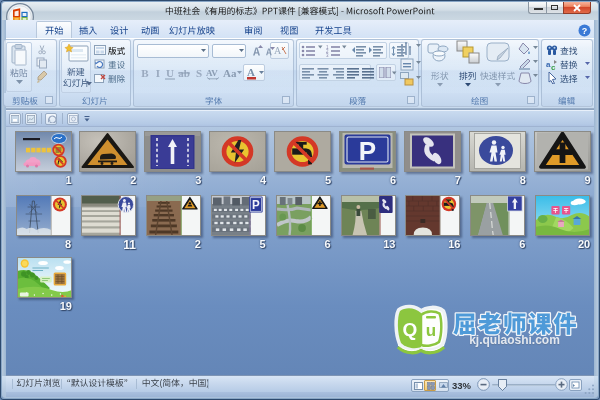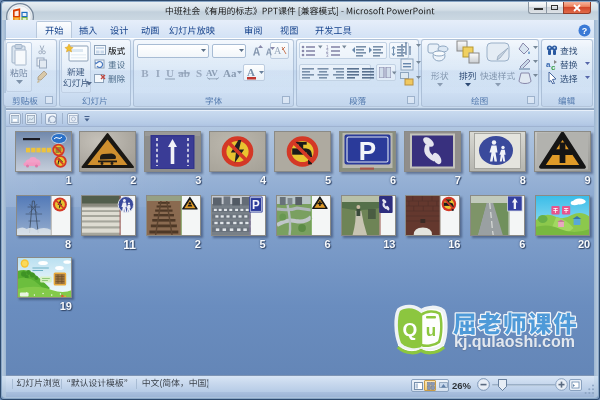--- a/index.html
+++ b/index.html
@@ -945,21 +945,21 @@
 <path d="M28 12 C33 7.5 42 7.5 46.5 10.5 C49 17 49 31 46 39 C41 43 33 43.5 28 42 Z" fill="none" stroke="#8cc63f" stroke-width="2.5"></path>
 <path d="M5 44 C14 52 24 50 28 47 C32 50 42 52 51 44" fill="none" stroke="#8cc63f" stroke-width="3.5"></path>
 <path d="M5 44 C14 52 24 50 28 47 C32 50 42 52 51 44" fill="none" stroke="#fff" stroke-width="1" transform="translate(0,-2)"></path>
 <text x="17" y="33" font-size="19" font-weight="bold" font-family="Liberation Sans" fill="#fff" text-anchor="middle">Q</text>
 <text x="38" y="33" font-size="17" font-weight="bold" font-family="Liberation Sans" fill="#8cc63f" text-anchor="middle">u</text>
 <rect x="33" y="13" width="10" height="2.5" rx="1" fill="#8cc63f"></rect>
 </svg>
     <svg class="abs" style="left:450px;top:307px" width="136" height="32" viewBox="0 0 136 32">
       <path transform="translate(3,25.5) scale(0.985)" d="M2.9 -19.3V-12.3C2.9 -8.5 2.8 -3.1 0.4 0.5C1.3 0.8 2.8 1.7 3.5 2.3C6.0 -1.6 6.4 -7.9 6.4 -12.1H21.6V-19.3ZM6.4 -16.3H18.1V-15.0H6.4ZM7.6 -11.1V-5.2H12.6V-1.4H10.2V-4.6H6.9V2.2H10.2V1.5H18.6V2.2H22.0V-4.6H18.6V-1.4H16.0V-5.2H21.2V-11.1H17.9V-7.9H16.0V-11.6H12.6V-7.9H10.7V-11.1Z M44.3 -19.4C43.6 -18.3 42.8 -17.2 41.9 -16.2V-17.7H37.2V-20.3H33.6V-17.7H28.6V-14.5H33.6V-12.7H26.4V-9.5H34.2C31.5 -7.8 28.7 -6.4 25.6 -5.4C26.3 -4.6 27.5 -3.2 28.0 -2.4C29.5 -3.0 30.9 -3.6 32.3 -4.4V-2.2C32.3 1.0 33.4 1.9 37.5 1.9C38.4 1.9 41.7 1.9 42.6 1.9C45.9 1.9 47.0 1.0 47.4 -2.7C46.5 -2.9 45.0 -3.4 44.2 -3.9C44.0 -1.6 43.7 -1.2 42.3 -1.2C41.4 -1.2 38.6 -1.2 37.8 -1.2C36.1 -1.2 35.9 -1.3 35.9 -2.2V-3.1C39.2 -3.8 42.9 -4.7 45.9 -5.8L43.0 -8.4C41.2 -7.5 38.6 -6.7 35.9 -6.0V-6.5C37.3 -7.4 38.6 -8.4 39.9 -9.5H48.2V-12.7H43.4C44.9 -14.3 46.3 -16.0 47.5 -17.9ZM37.2 -12.7V-14.5H40.4C39.8 -13.9 39.1 -13.3 38.5 -12.7Z M56.3 -20.3V-10.9C56.3 -6.8 55.9 -2.9 52.6 -0.1C53.3 0.4 54.6 1.5 55.2 2.2C59.0 -1.1 59.4 -6.0 59.4 -10.8V-20.3ZM52.2 -17.6V-5.9H55.3V-17.6ZM60.4 -14.5V-1.2H63.5V-11.4H65.1V2.2H68.3V-11.4H70.1V-4.5C70.1 -4.2 70.0 -4.1 69.8 -4.1C69.6 -4.1 69.0 -4.1 68.5 -4.2C68.9 -3.4 69.3 -2.1 69.4 -1.2C70.6 -1.2 71.5 -1.3 72.3 -1.8C73.1 -2.3 73.2 -3.1 73.2 -4.4V-14.5H68.3V-16.2H73.6V-19.3H59.9V-16.2H65.1V-14.5Z M77.8 -18.2C79.0 -16.9 80.6 -15.2 81.3 -14.0L83.8 -16.3C83.0 -17.4 81.3 -19.0 80.1 -20.2ZM85.4 -19.4V-9.4H90.3V-8.4H84.4V-5.6L84.2 -6.0L82.8 -4.7V-13.1H76.9V-10.0H79.5V-3.5C79.5 -2.0 78.6 -0.7 77.9 -0.1C78.5 0.3 79.6 1.4 80.0 2.0C80.4 1.4 81.2 0.7 85.5 -3.2C85.2 -3.7 84.8 -4.5 84.5 -5.3H88.8C87.5 -3.6 85.6 -2.0 83.7 -1.1C84.4 -0.5 85.4 0.8 85.9 1.5C87.5 0.5 89.0 -1.0 90.3 -2.8V2.2H93.7V-2.8C94.8 -1.1 96.1 0.4 97.5 1.4C98.0 0.5 99.1 -0.7 99.9 -1.3C98.2 -2.2 96.4 -3.7 95.1 -5.3H99.2V-8.4H93.7V-9.4H98.3V-19.4ZM88.5 -13.1H90.4V-12.1H88.5ZM93.5 -13.1H95.1V-12.1H93.5ZM88.5 -16.7H90.4V-15.7H88.5ZM93.5 -16.7H95.1V-15.7H93.5Z M109.1 -9.0V-5.6H115.4V2.2H118.9V-5.6H124.8V-9.0H118.9V-12.5H123.6V-15.9H118.9V-20.0H115.4V-15.9H114.1C114.3 -16.7 114.5 -17.5 114.7 -18.3L111.3 -19.0C110.8 -16.2 109.8 -13.1 108.6 -11.3C109.4 -11.0 110.9 -10.2 111.6 -9.7C112.0 -10.5 112.5 -11.4 112.9 -12.5H115.4V-9.0ZM107.0 -20.3C105.9 -17.0 103.9 -13.7 101.9 -11.6C102.4 -10.8 103.4 -8.8 103.7 -8.0C104.0 -8.3 104.4 -8.7 104.7 -9.2V2.2H108.0V-14.2C108.9 -15.8 109.7 -17.6 110.3 -19.2Z" fill="#4e9ad8" stroke="#f0f4f8" stroke-width="2.6" paint-order="stroke" stroke-linejoin="round"></path>
     </svg>
-    <div class="abs" style="left:452px;top:333px;width:125px;text-align:center;font-size:16px;font-weight:bold;color:#e2e7ee;text-shadow:0 1px 1px rgba(90,110,140,.6)">kj.qulaoshi.com</div>
+    <div class="abs" style="left:452px;top:333px;width:125px;text-align:center;font-size:12px;font-weight:bold;color:#e2e7ee;text-shadow:0 1px 1px rgba(90,110,140,.6)">kj.qulaoshi.com</div>
 <div class="abs" style="left:6px;top:375px;width:588px;height:1px;background:#7e94b4"></div>
 <div class="abs" style="left:6px;top:376px;width:588px;height:16px;background:linear-gradient(#d8e5f5,#c5d6ec 55%,#b6cbe6)"></div>
 <div class="abs" style="left:6px;top:392px;width:588px;height:5px;background:linear-gradient(#aac0de,#9cb4d6)"></div>
 <svg style="position:absolute;left:16.0px;top:376.4px;" width="45" height="13" viewBox="0 -10.4 45 13.3">
       <path d="M3.9 -6.8V-6.2H7.6C7.5 -2.0 7.4 -0.4 7.1 -0.1C7.0 0.0 6.9 0.1 6.7 0.1C6.5 0.1 6.0 0.1 5.4 0.0C5.5 0.2 5.6 0.5 5.6 0.7C6.1 0.7 6.7 0.7 7.0 0.7C7.3 0.7 7.5 0.6 7.7 0.3C8.1 -0.2 8.2 -1.8 8.3 -6.5C8.3 -6.6 8.3 -6.8 8.3 -6.8ZM3.4 -5.5C3.2 -5.0 2.9 -4.3 2.5 -3.7C2.3 -3.9 2.0 -4.3 1.7 -4.6C2.1 -5.3 2.6 -6.4 3.0 -7.3L2.2 -7.5C2.0 -6.7 1.6 -5.8 1.2 -5.0L0.8 -5.4L0.4 -4.9C1.0 -4.3 1.8 -3.6 2.2 -3.0C1.8 -2.3 1.3 -1.5 1.0 -1.0L0.3 -0.9L0.4 -0.2C1.4 -0.4 2.8 -0.5 4.1 -0.7C4.2 -0.4 4.3 -0.2 4.3 0.0L4.9 -0.3C4.8 -0.9 4.2 -1.9 3.7 -2.7L3.1 -2.4C3.4 -2.1 3.6 -1.7 3.8 -1.3L1.8 -1.1C2.6 -2.3 3.4 -3.9 4.1 -5.3Z M9.9 -5.7C9.9 -5.0 9.7 -4.1 9.5 -3.5L10.0 -3.3C10.3 -3.9 10.4 -4.9 10.4 -5.7ZM12.4 -5.9C12.3 -5.3 12.0 -4.5 11.8 -4.0L12.2 -3.8C12.4 -4.3 12.7 -5.0 13.0 -5.6ZM11.0 -7.5V-4.6C11.0 -3.0 10.8 -1.2 9.4 0.2C9.5 0.3 9.8 0.6 9.9 0.7C10.7 -0.0 11.1 -0.9 11.3 -1.8C11.7 -1.4 12.3 -0.8 12.5 -0.4L13.0 -1.0C12.7 -1.2 11.8 -2.2 11.5 -2.5C11.6 -3.2 11.6 -3.9 11.6 -4.6V-7.5ZM13.0 -6.8V-6.2H15.4V-0.3C15.4 -0.1 15.3 -0.1 15.1 -0.0C14.9 -0.0 14.3 -0.0 13.6 -0.1C13.7 0.1 13.8 0.5 13.9 0.7C14.7 0.7 15.3 0.7 15.6 0.5C16.0 0.4 16.1 0.2 16.1 -0.3V-6.2H17.6V-6.8Z M19.6 -7.3V-4.3C19.6 -2.7 19.5 -1.1 18.3 0.2C18.5 0.3 18.8 0.6 18.9 0.7C19.7 -0.2 20.1 -1.3 20.2 -2.4H24.0V0.7H24.7V-3.1H20.3C20.3 -3.5 20.3 -3.9 20.3 -4.3V-4.5H26.1V-5.2H23.6V-7.6H22.9V-5.2H20.3V-7.3Z M33.2 -6.6V-1.2H33.8V-6.6ZM34.6 -7.6V-0.0C34.6 0.1 34.6 0.1 34.5 0.1C34.4 0.1 34.0 0.1 33.6 0.1C33.7 0.3 33.8 0.6 33.8 0.7C34.4 0.7 34.7 0.7 34.9 0.6C35.2 0.5 35.3 0.3 35.3 -0.0V-7.6ZM27.7 -7.0C28.2 -6.6 28.7 -6.1 28.9 -5.7L29.3 -6.1C29.1 -6.5 28.6 -7.0 28.2 -7.3ZM27.4 -4.5C27.8 -4.2 28.4 -3.7 28.6 -3.4L29.1 -3.8C28.8 -4.1 28.3 -4.6 27.8 -4.9ZM27.6 0.1 28.1 0.4C28.5 -0.3 29.0 -1.4 29.3 -2.3L28.8 -2.6C28.4 -1.7 27.9 -0.6 27.6 0.1ZM29.7 -4.3C30.1 -3.8 30.5 -3.2 30.9 -2.5C30.5 -1.5 29.9 -0.6 29.2 0.1C29.3 0.2 29.5 0.4 29.6 0.6C30.3 -0.1 30.9 -0.9 31.3 -1.9C31.6 -1.3 31.9 -0.7 32.0 -0.3L32.6 -0.7C32.4 -1.2 32.0 -1.9 31.6 -2.6C31.9 -3.5 32.1 -4.4 32.2 -5.4H32.8V-6.0H29.5V-5.4H31.6C31.5 -4.7 31.3 -4.0 31.1 -3.3C30.8 -3.8 30.5 -4.2 30.2 -4.7ZM30.4 -7.3C30.6 -6.9 30.9 -6.3 31.0 -6.0L31.6 -6.3C31.5 -6.6 31.2 -7.1 31.0 -7.5Z M41.8 -5.6C42.3 -5.2 42.8 -4.6 43.0 -4.2L43.6 -4.5C43.4 -4.9 42.9 -5.5 42.4 -5.9ZM37.0 -7.1V-4.5H37.7V-7.1ZM38.9 -7.5V-4.2H39.6V-7.5ZM40.8 -1.6V-0.2C40.8 0.4 41.0 0.6 41.9 0.6C42.0 0.6 43.3 0.6 43.4 0.6C44.2 0.6 44.4 0.3 44.4 -0.7C44.3 -0.7 44.0 -0.8 43.8 -0.9C43.8 -0.1 43.7 0.0 43.4 0.0C43.1 0.0 42.1 0.0 41.9 0.0C41.5 0.0 41.4 -0.0 41.4 -0.2V-1.6ZM40.1 -2.9V-2.2C40.1 -1.5 39.9 -0.5 36.6 0.2C36.7 0.3 36.9 0.6 37.0 0.7C40.4 -0.1 40.8 -1.3 40.8 -2.2V-2.9ZM37.8 -4.0V-1.1H38.4V-3.3H42.7V-1.1H43.4V-4.0ZM41.3 -7.6C41.0 -6.6 40.6 -5.5 40.1 -4.9C40.2 -4.8 40.5 -4.6 40.6 -4.5C40.9 -4.9 41.2 -5.5 41.5 -6.0H44.4V-6.6H41.7C41.8 -6.9 41.9 -7.2 41.9 -7.4Z" fill="#383f48"></path>
     </svg>
     <svg style="position:absolute;left:66.0px;top:376.4px;" width="63" height="13" viewBox="0 -10.4 63 13.3">
       <path d="M1.2 -4.3C1.5 -4.3 1.7 -4.5 1.7 -4.9C1.7 -5.2 1.5 -5.4 1.2 -5.4L1.1 -5.4C1.1 -5.9 1.4 -6.3 1.9 -6.6L1.6 -7.0C0.9 -6.6 0.6 -6.0 0.6 -5.2C0.6 -4.6 0.8 -4.3 1.2 -4.3ZM3.0 -4.3C3.3 -4.3 3.5 -4.5 3.5 -4.9C3.5 -5.2 3.2 -5.4 3.0 -5.4L2.9 -5.4C2.9 -5.9 3.1 -6.3 3.6 -6.6L3.4 -7.0C2.7 -6.6 2.3 -6.0 2.3 -5.2C2.3 -4.6 2.6 -4.3 3.0 -4.3Z M11.1 -6.8C11.5 -6.4 11.9 -5.8 12.1 -5.4L12.6 -5.7C12.4 -6.1 11.9 -6.7 11.5 -7.1ZM5.8 -6.3C5.9 -5.9 6.0 -5.3 6.0 -4.9L6.4 -5.0C6.4 -5.4 6.2 -5.9 6.1 -6.4ZM6.1 -1.1C6.2 -0.6 6.2 0.1 6.2 0.5L6.7 0.4C6.7 0.0 6.6 -0.6 6.5 -1.1ZM7.0 -1.1C7.1 -0.6 7.2 -0.0 7.3 0.4L7.7 0.3C7.7 -0.1 7.6 -0.7 7.4 -1.2ZM7.9 -1.1C8.1 -0.8 8.2 -0.3 8.3 0.0L8.7 -0.2C8.7 -0.4 8.5 -0.9 8.3 -1.3ZM5.3 -1.3C5.1 -0.8 4.9 -0.1 4.6 0.3L5.0 0.6C5.3 0.1 5.6 -0.6 5.7 -1.1ZM7.6 -6.4C7.5 -6.0 7.3 -5.3 7.2 -4.9L7.5 -4.8C7.7 -5.2 7.8 -5.8 8.0 -6.2ZM10.4 -7.6V-5.5L10.4 -5.0H8.9V-4.3H10.4C10.3 -2.8 9.9 -1.1 8.6 0.3C8.8 0.4 9.0 0.5 9.1 0.7C10.1 -0.4 10.5 -1.6 10.8 -2.8C11.2 -1.3 11.7 -0.1 12.6 0.7C12.7 0.5 12.9 0.3 13.1 0.2C12.0 -0.7 11.3 -2.4 11.0 -4.3H12.8V-5.0H11.0L11.0 -5.5V-7.6ZM5.6 -6.8H6.7V-4.5H5.6ZM7.1 -6.8H8.1V-4.5H7.1ZM5.0 -3.4V-2.9H6.6V-2.2L4.8 -2.1L4.9 -1.5C5.9 -1.5 7.3 -1.6 8.7 -1.7L8.8 -2.3L7.2 -2.2V-2.9H8.6V-3.4H7.2V-4.0H8.6V-7.3H5.1V-4.0H6.6V-3.4Z M14.5 -7.0C15.0 -6.6 15.6 -6.0 15.9 -5.6L16.4 -6.1C16.1 -6.5 15.4 -7.0 15.0 -7.4ZM18.9 -7.6C18.8 -4.5 18.9 -1.3 16.6 0.3C16.8 0.4 17.0 0.6 17.1 0.7C18.3 -0.2 18.9 -1.4 19.2 -2.9C19.6 -1.7 20.2 -0.2 21.5 0.7C21.6 0.5 21.8 0.3 22.0 0.2C20.0 -1.1 19.6 -3.9 19.5 -4.8C19.5 -5.7 19.5 -6.6 19.5 -7.6ZM13.7 -4.7V-4.1H15.2V-1.0C15.2 -0.6 14.9 -0.3 14.7 -0.1C14.8 -0.0 15.0 0.2 15.1 0.4C15.2 0.2 15.5 0.0 17.2 -1.2C17.1 -1.3 17.0 -1.6 17.0 -1.8L15.9 -1.0V-4.7Z M23.4 -7.0C23.8 -6.6 24.4 -6.0 24.7 -5.6L25.2 -6.0C24.9 -6.4 24.3 -7.0 23.8 -7.4ZM22.7 -4.7V-4.1H23.9V-0.9C23.9 -0.4 23.6 -0.1 23.5 -0.0C23.6 0.1 23.8 0.4 23.8 0.5C24.0 0.4 24.2 0.2 25.8 -1.0C25.7 -1.1 25.6 -1.4 25.6 -1.6L24.6 -0.8V-4.7ZM26.7 -7.2V-6.2C26.7 -5.6 26.5 -4.8 25.3 -4.3C25.4 -4.2 25.7 -3.9 25.7 -3.8C27.0 -4.4 27.3 -5.4 27.3 -6.2V-6.6H28.9V-5.2C28.9 -4.5 29.0 -4.2 29.7 -4.2C29.8 -4.2 30.2 -4.2 30.3 -4.2C30.5 -4.2 30.7 -4.2 30.8 -4.3C30.8 -4.4 30.8 -4.7 30.8 -4.9C30.7 -4.8 30.5 -4.8 30.3 -4.8C30.2 -4.8 29.8 -4.8 29.7 -4.8C29.6 -4.8 29.6 -4.9 29.6 -5.1V-7.2ZM29.5 -3.0C29.2 -2.2 28.7 -1.6 28.1 -1.2C27.5 -1.7 27.0 -2.3 26.7 -3.0ZM25.7 -3.6V-3.0H26.2L26.1 -2.9C26.4 -2.1 26.9 -1.4 27.6 -0.8C26.9 -0.3 26.1 -0.0 25.3 0.1C25.5 0.3 25.6 0.5 25.7 0.7C26.5 0.5 27.4 0.1 28.1 -0.4C28.8 0.2 29.6 0.5 30.5 0.7C30.6 0.6 30.8 0.3 30.9 0.1C30.1 -0.0 29.3 -0.4 28.6 -0.8C29.4 -1.4 30.0 -2.3 30.4 -3.4L30.0 -3.6L29.8 -3.6Z M32.5 -7.0C33.0 -6.6 33.6 -5.9 33.9 -5.6L34.4 -6.1C34.1 -6.4 33.4 -7.0 32.9 -7.4ZM31.7 -4.7V-4.1H33.1V-0.8C33.1 -0.4 32.8 -0.2 32.7 -0.1C32.8 0.1 33.0 0.4 33.0 0.5C33.2 0.4 33.4 0.2 35.1 -1.0C35.1 -1.2 34.9 -1.5 34.9 -1.6L33.8 -0.9V-4.7ZM36.9 -7.5V-4.6H34.6V-3.9H36.9V0.7H37.6V-3.9H39.9V-4.6H37.6V-7.5Z M44.5 -3.8H47.6V-3.1H44.5ZM44.5 -4.9H47.6V-4.2H44.5ZM46.9 -7.6V-6.8H45.5V-7.6H44.8V-6.8H43.5V-6.2H44.8V-5.6H45.5V-6.2H46.9V-5.6H47.5V-6.2H48.8V-6.8H47.5V-7.6ZM43.9 -5.4V-2.6H45.7C45.7 -2.3 45.6 -2.1 45.6 -1.9H43.3V-1.3H45.4C45.0 -0.6 44.4 -0.1 43.1 0.2C43.2 0.3 43.4 0.6 43.4 0.7C45.0 0.3 45.7 -0.3 46.1 -1.3C46.5 -0.3 47.4 0.4 48.5 0.7C48.6 0.5 48.8 0.3 49.0 0.2C47.9 -0.1 47.2 -0.5 46.7 -1.3H48.8V-1.9H46.3C46.3 -2.1 46.3 -2.3 46.4 -2.6H48.3V-5.4ZM41.8 -7.6V-5.8H40.7V-5.2H41.8V-5.2C41.6 -4.0 41.1 -2.5 40.6 -1.8C40.7 -1.6 40.8 -1.3 40.9 -1.1C41.3 -1.6 41.6 -2.5 41.8 -3.3V0.7H42.5V-3.9C42.7 -3.4 43.0 -2.9 43.1 -2.6L43.6 -3.1C43.4 -3.3 42.7 -4.5 42.5 -4.8V-5.2H43.4V-5.8H42.5V-7.6Z M53.4 -7.0V-4.5C53.4 -3.1 53.3 -1.1 52.2 0.3C52.4 0.4 52.6 0.6 52.8 0.7C53.8 -0.6 54.0 -2.6 54.0 -4.1H54.1C54.4 -3.0 54.8 -2.0 55.4 -1.1C54.8 -0.5 54.2 -0.1 53.6 0.2C53.7 0.3 53.9 0.6 54.0 0.7C54.6 0.4 55.3 -0.0 55.8 -0.6C56.3 -0.0 56.9 0.4 57.6 0.7C57.7 0.6 57.9 0.3 58.0 0.2C57.3 -0.1 56.7 -0.5 56.2 -1.1C56.9 -2.0 57.4 -3.1 57.7 -4.6L57.3 -4.7L57.1 -4.7H54.0V-6.4H57.8V-7.0ZM54.7 -4.1H56.9C56.7 -3.1 56.3 -2.3 55.8 -1.6C55.3 -2.3 54.9 -3.2 54.7 -4.1ZM51.1 -7.6V-5.6H49.7V-5.0H51.0C50.7 -3.8 50.1 -2.3 49.5 -1.6C49.6 -1.4 49.8 -1.2 49.9 -1.0C50.3 -1.6 50.8 -2.6 51.1 -3.6V0.7H51.7V-3.4C52.0 -3.0 52.4 -2.4 52.6 -2.1L53.0 -2.6C52.8 -2.9 52.0 -3.9 51.7 -4.2V-5.0H52.9V-5.6H51.7V-7.6Z M59.1 -4.3C59.8 -4.7 60.2 -5.3 60.2 -6.1C60.2 -6.7 60.0 -7.0 59.6 -7.0C59.3 -7.0 59.0 -6.8 59.0 -6.5C59.0 -6.1 59.3 -6.0 59.6 -6.0L59.7 -6.0C59.6 -5.4 59.4 -5.1 58.9 -4.7ZM60.9 -4.3C61.6 -4.7 62.0 -5.3 62.0 -6.1C62.0 -6.7 61.7 -7.0 61.3 -7.0C61.0 -7.0 60.8 -6.8 60.8 -6.5C60.8 -6.1 61.1 -6.0 61.3 -6.0L61.4 -6.0C61.4 -5.4 61.2 -5.1 60.7 -4.7Z" fill="#383f48"></path>
     </svg>
     <svg style="position:absolute;left:141.0px;top:376.4px;" width="69" height="13" viewBox="0 -10.4 69 13.3">
@@ -980,21 +980,21 @@
         <rect x="0.5" y="0.5" width="3" height="3"></rect>
         <rect x="4.5" y="0.5" width="3" height="3"></rect>
         <rect x="0.5" y="4.5" width="3" height="3"></rect>
         <rect x="4.5" y="4.5" width="3" height="3"></rect>
       </g>
     </svg>
 <svg class="abs" style="left:439px;top:381.5px" width="9" height="8">
       <path d="M0.5 0.5 h8 v5 h-8 z" fill="#c8d8ec" stroke="#7890ac" stroke-width="0.7"></path>
       <path d="M2 5.5 L4.5 2 L7 5.5 Z" fill="#6080a8"></path>
     </svg>
-<div class="abs" style="left:452px;top:379.5px;width:26px;font-size:9.5px;font-weight:bold;color:#2e3338">26%</div>
+<div class="abs" style="left:452px;top:379.5px;width:26px;font-size:9.5px;font-weight:bold;color:#2e3338">33%</div>
 <svg class="abs" style="left:477px;top:378px" width="13" height="13">
       <circle cx="6.5" cy="6.5" r="5.8" fill="linen" stroke="#8aa2c0"></circle>
       <circle cx="6.5" cy="6.5" r="5.8" fill="#e8eef6" stroke="#8aa2c0"></circle>
       <rect x="3.5" y="5.8" width="6" height="1.6" fill="#5a6a80"></rect>
     </svg>
 <div class="abs" style="left:492px;top:383.5px;width:64px;height:2.5px;background:linear-gradient(#8ea4be,#c0d0e0);border-radius:1px"></div>
 <svg class="abs" style="left:498px;top:378.5px" width="9" height="12">
       <path d="M0.5 0.5 h8 v7 l-4 4 l-4 -4 z" fill="linear-gradient(#f8fafc,#d0dcea)" stroke="#68809e"></path>
       <path d="M0.5 0.5 h8 v7 l-4 4 l-4 -4 z" fill="#e6edf5" stroke="#68809e"></path>
     </svg>

